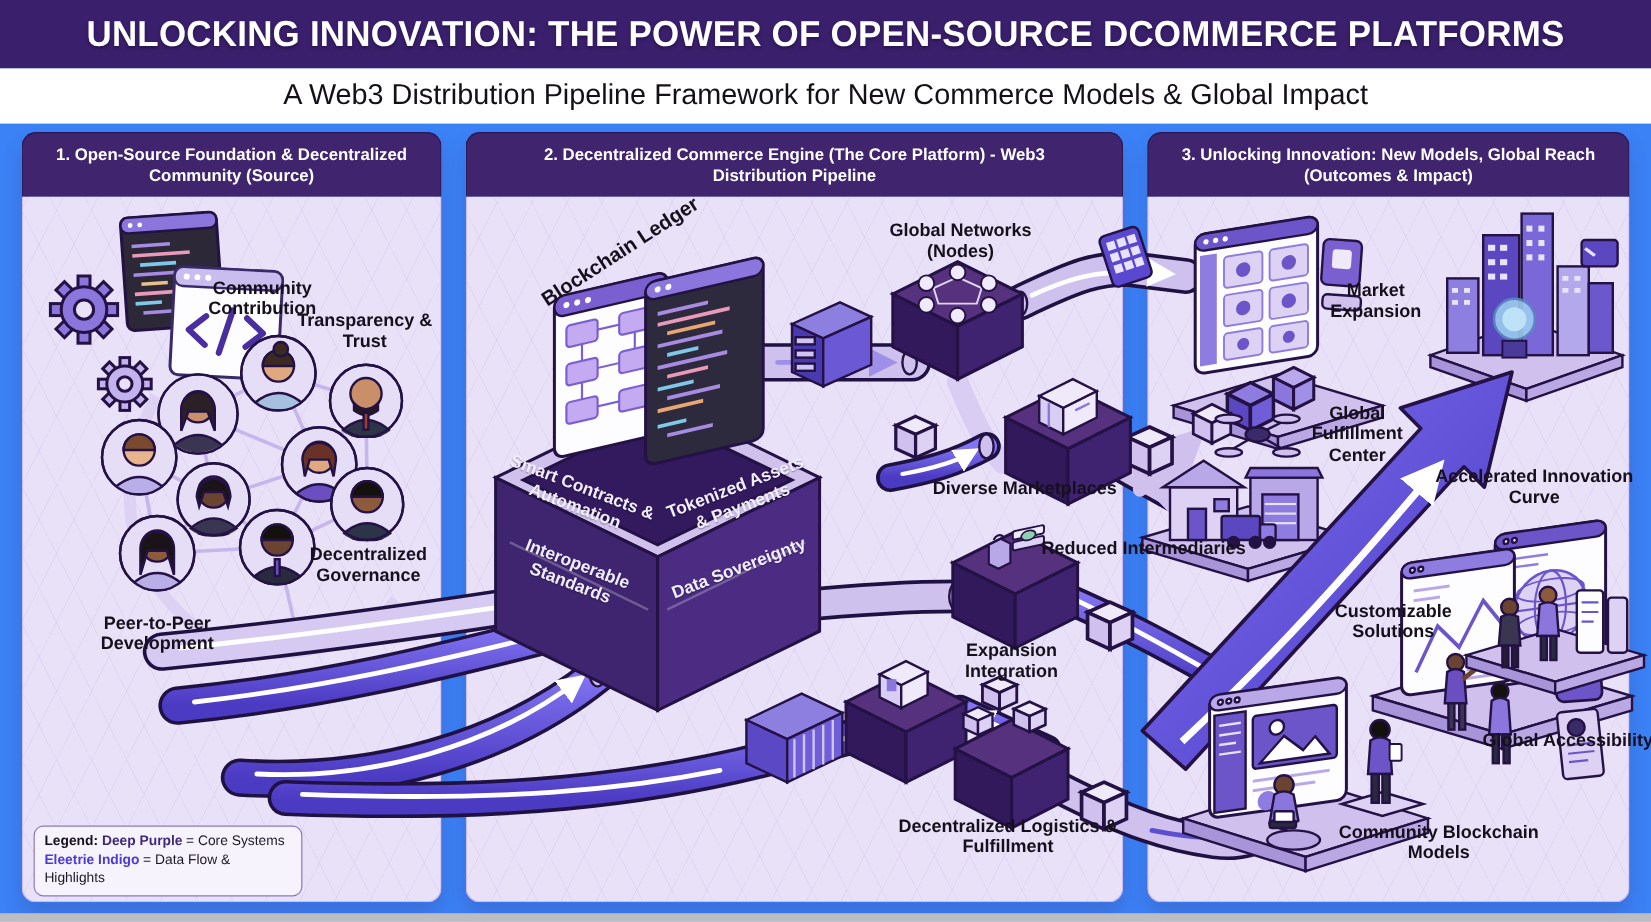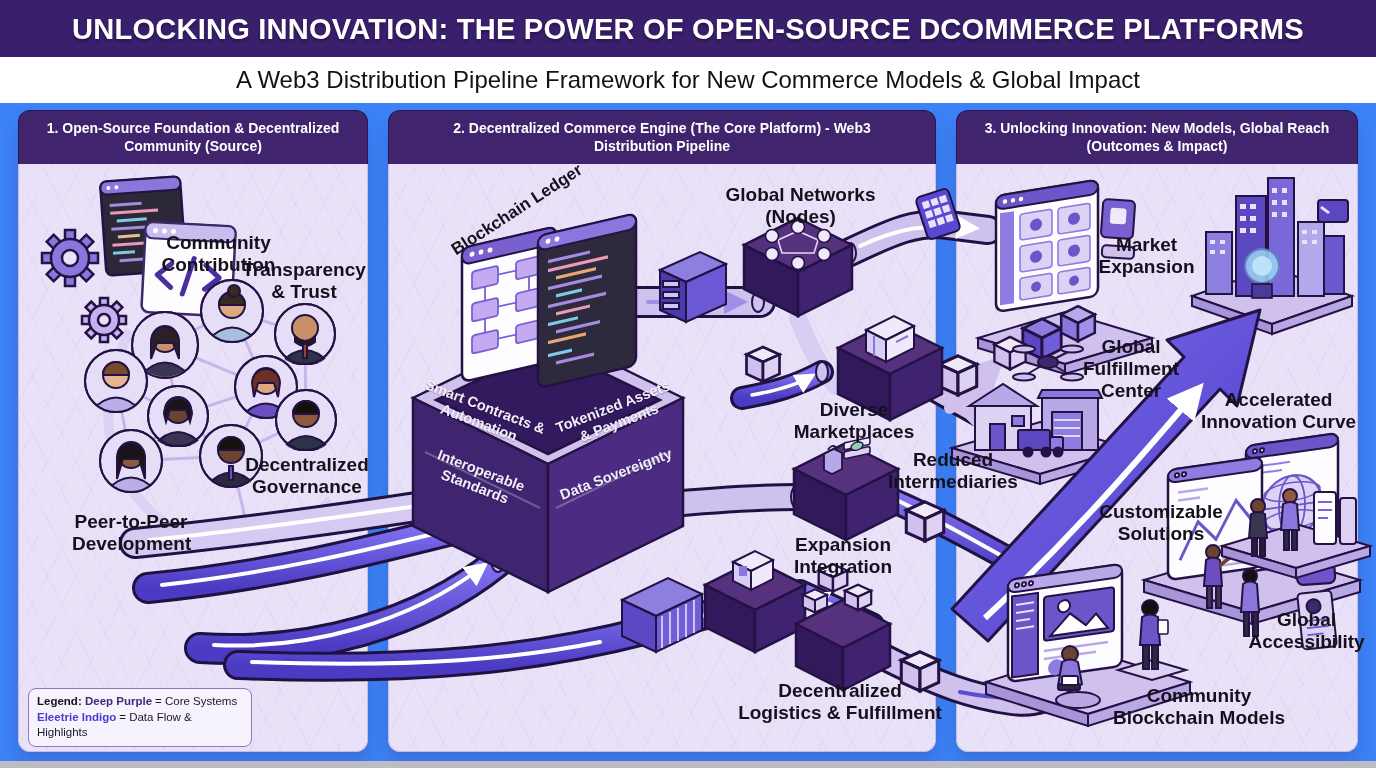--- a/index.html
+++ b/index.html
@@ -28,21 +28,21 @@
      repeating-linear-gradient(-63deg,rgba(120,90,200,.06) 0 1px,transparent 1px 26px);}
   #p1{left:18px;width:350px;}
   #p2{left:388px;width:548px;}
   #p3{left:956px;width:402px;}
   #p1 .card-h span{max-width:310px;}
   #p2 .card-h span{max-width:436px;}
   #p3 .card-h span{max-width:356px;}
   
   svg.art{position:absolute;left:0;top:0;width:1376px;height:768px;z-index:3;pointer-events:none;}
   
-  .lbl{position:absolute;z-index:5;font-weight:bold;font-size:19px;line-height:1.16;
+  .lbl{position:absolute;z-index:5;font-weight:bold;font-size:15px;line-height:1.16;
     text-align:center;color:#16101c;}
   .lbl.left{text-align:center;margin-left:36px;}
   
   .face{position:absolute;z-index:5;font-weight:bold;font-size:14.5px;line-height:1.15;
     text-align:center;color:#f3eefc;text-shadow:0 1px 1px rgba(0,0,0,.3);}
   
   .legend{position:absolute;left:28px;top:688px;width:224px;z-index:6;background:#f7f3fd;
     border:1.5px solid #8d7ab8;border-radius:8px;padding:5px 8px;box-sizing:border-box;
     font-size:11.5px;line-height:1.35;color:#1d1726;}
   .lg-bold{font-weight:bold;color:#161020;}

